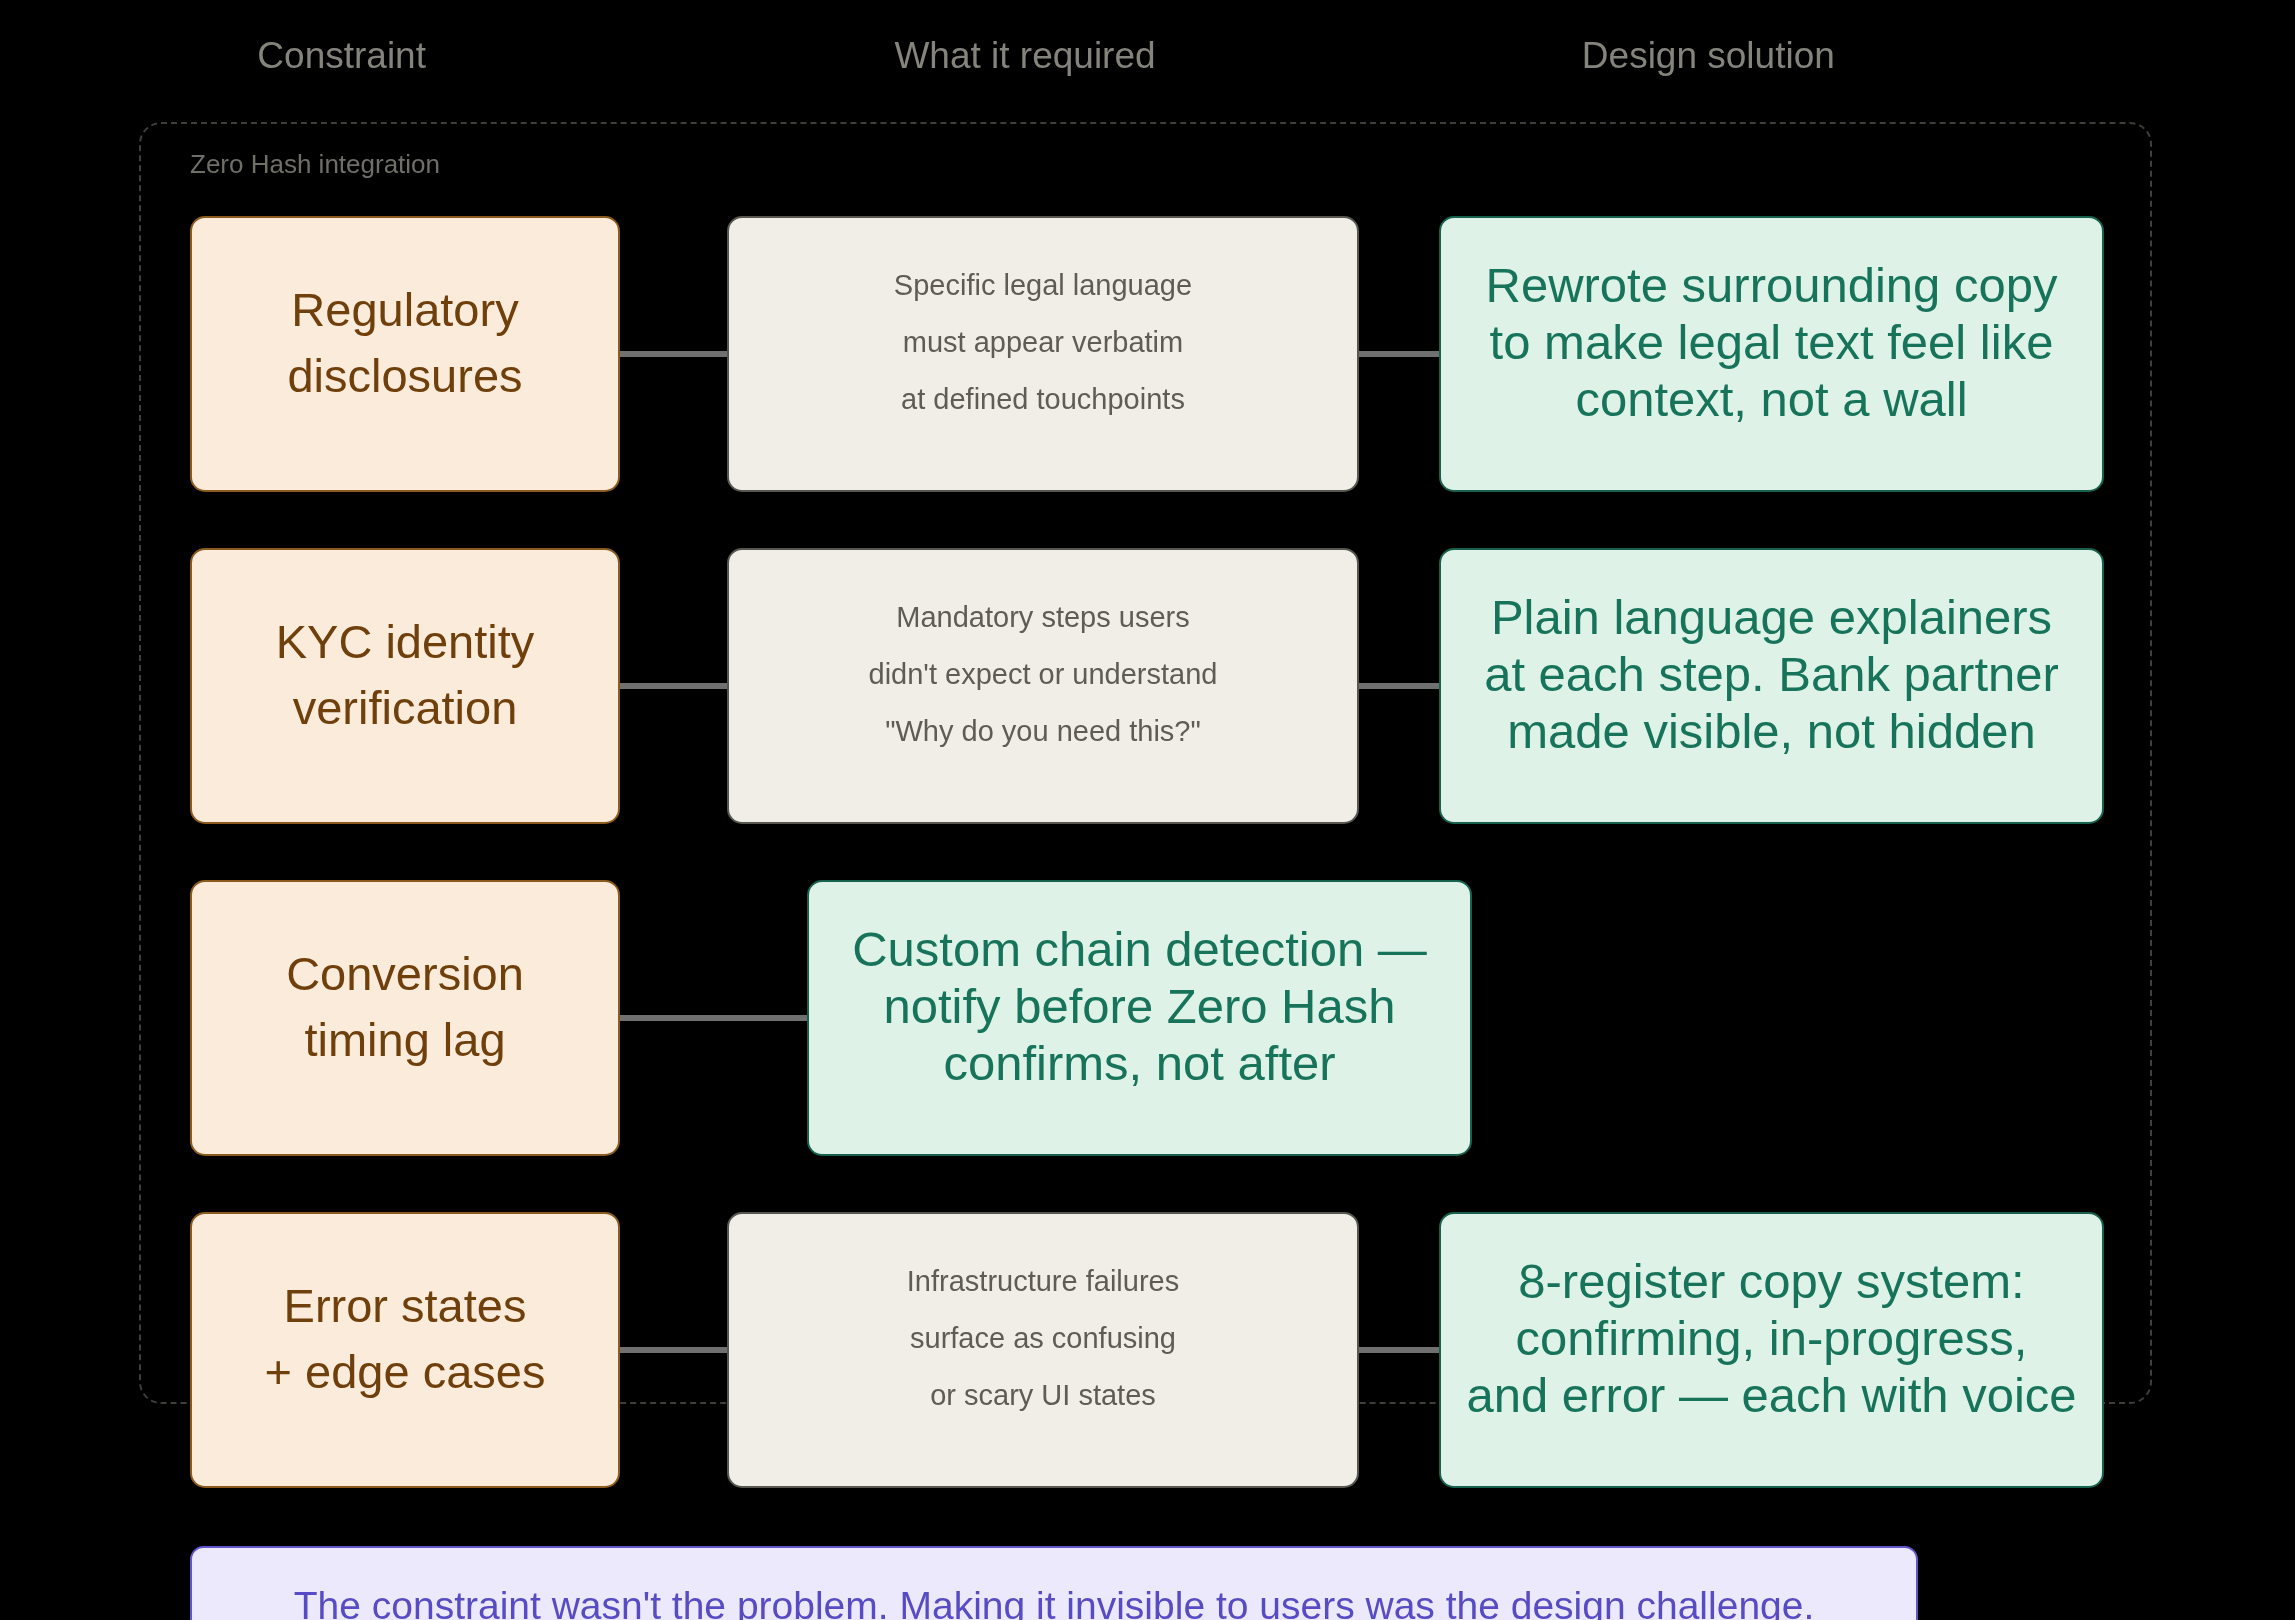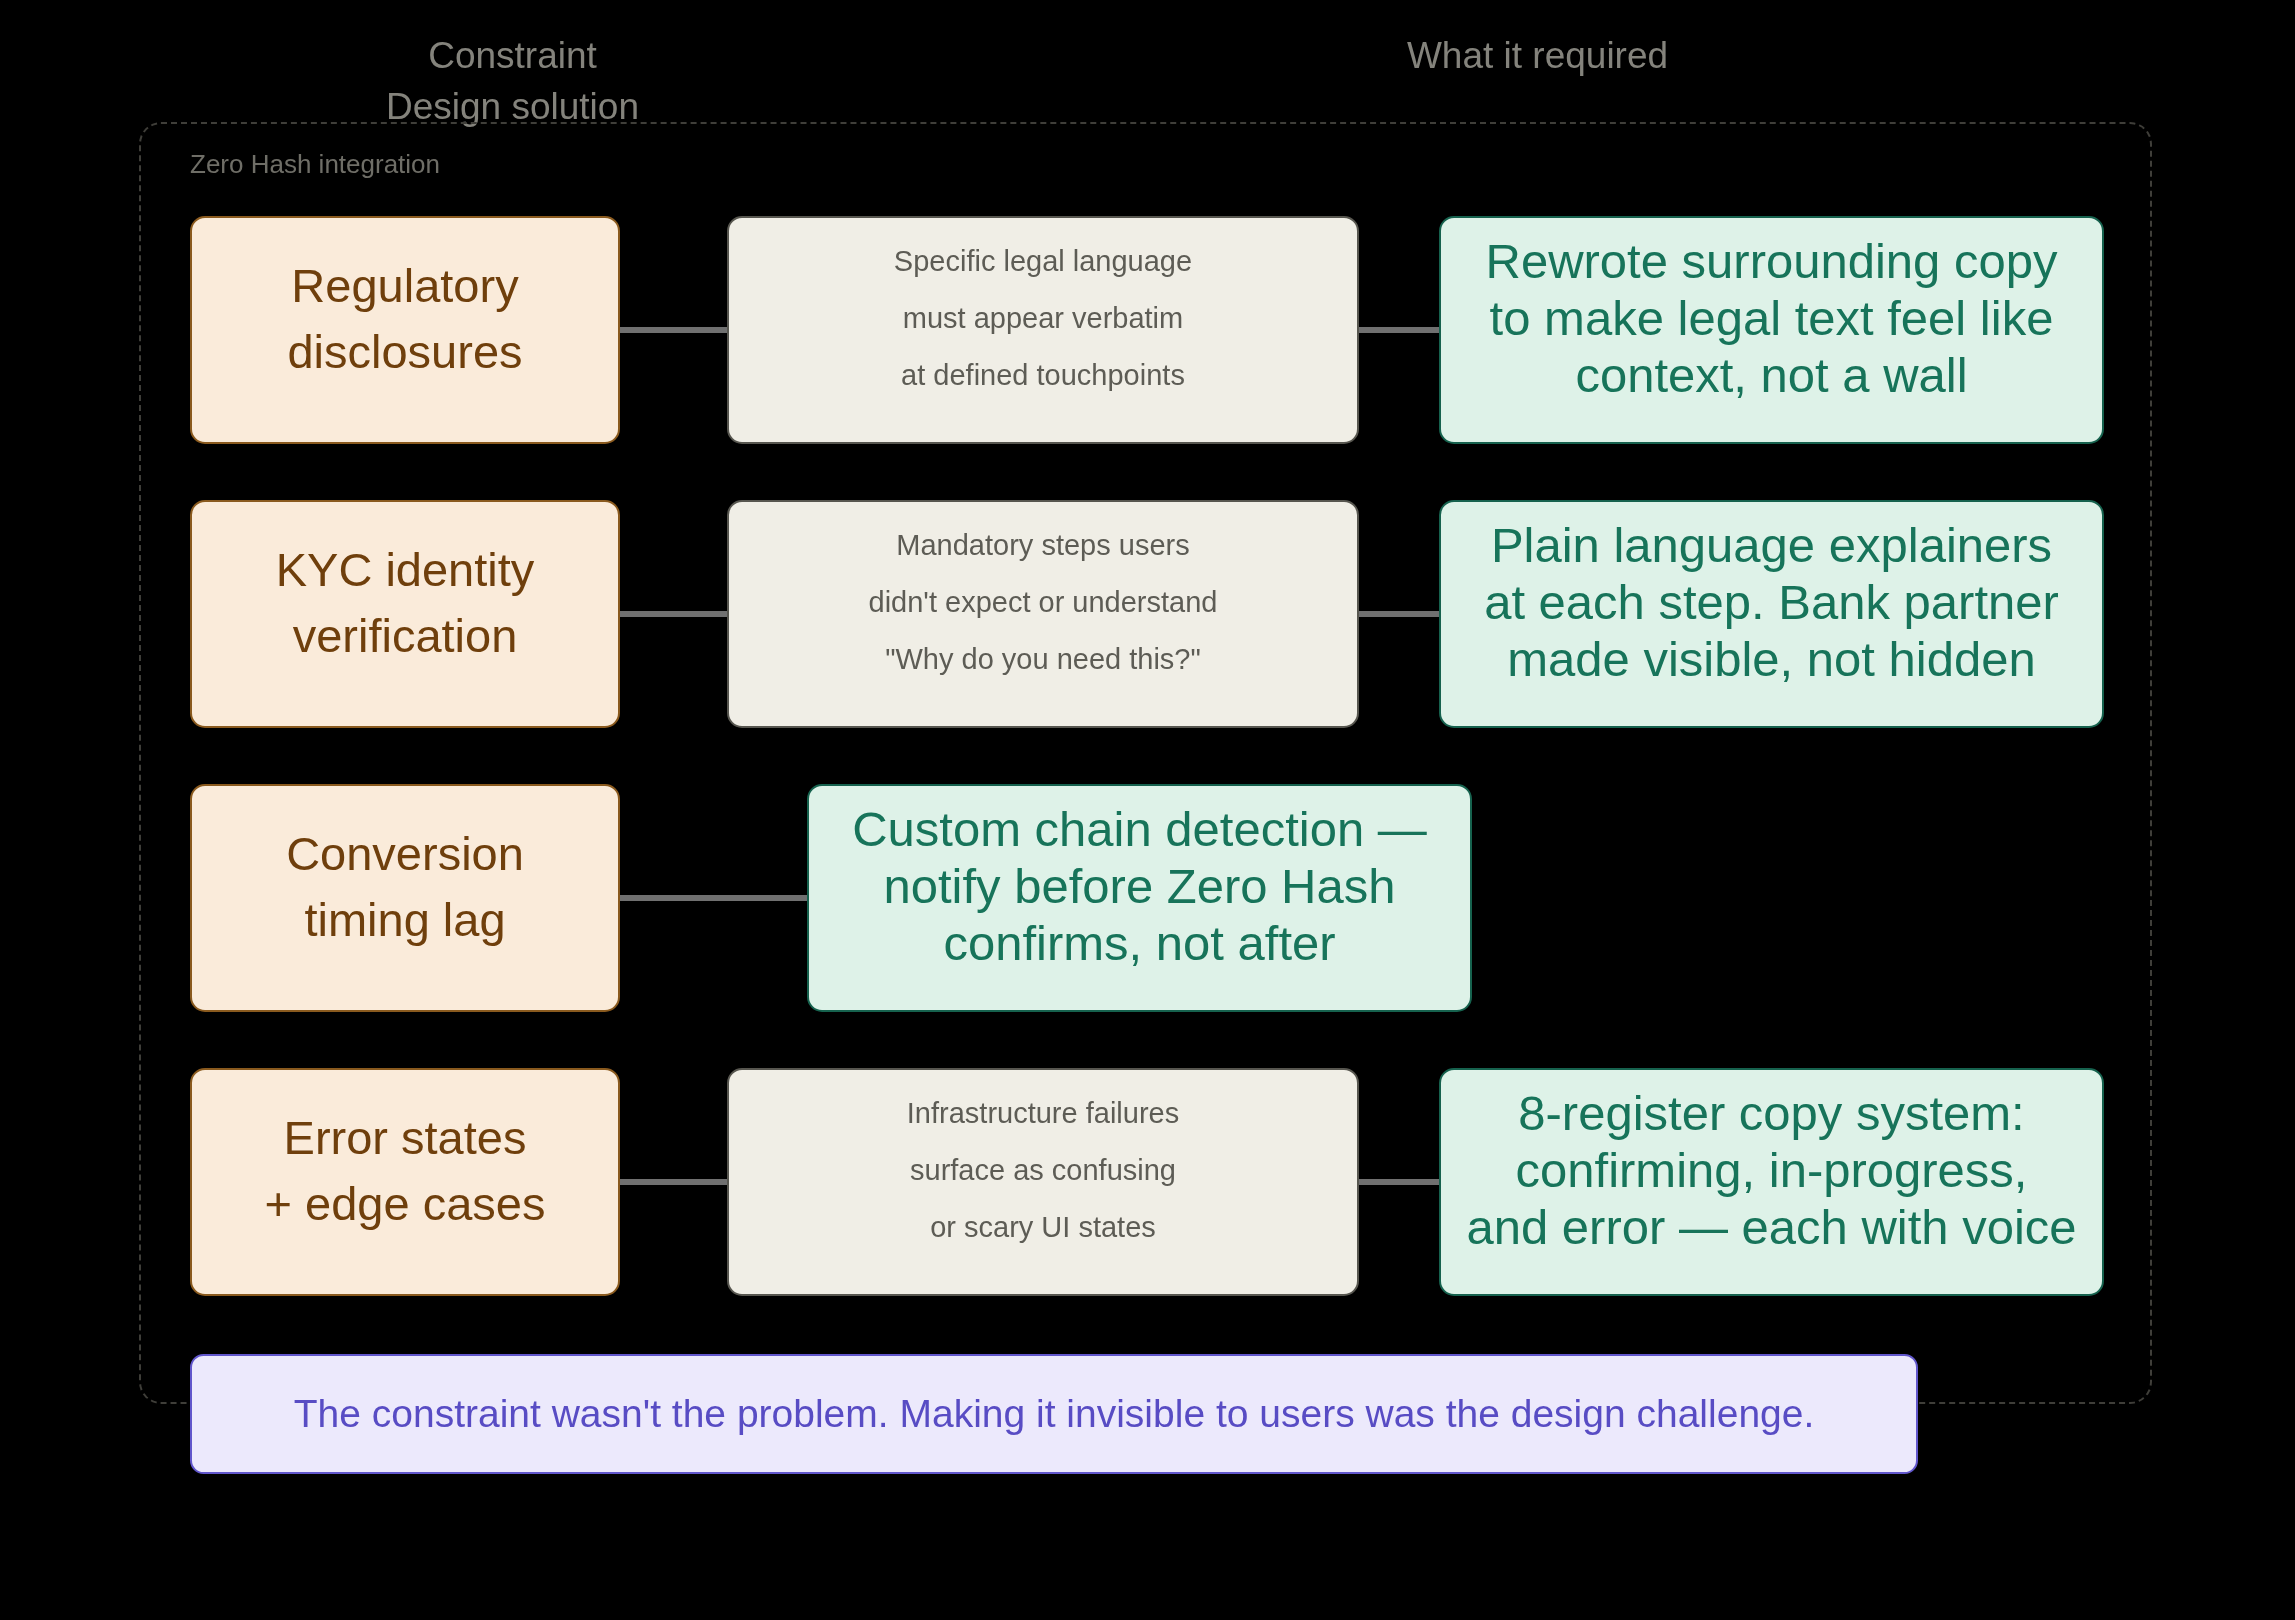--- a/index.html
+++ b/index.html
@@ -11,21 +11,21 @@
     font-family: "Liberation Sans", "DejaVu Sans", sans-serif;
     overflow: hidden;
   }
 
   
   .headers {
     position: absolute;
     top: 30px; left: 0;
     width: 2050px;
     display: grid;
-    grid-template-columns: 1fr 1fr;
+    grid-template-columns: 1fr 1fr 1fr;
   }
   .header-label {
     text-align: center;
     font-size: 37px;
     line-height: 51px;
     color: var(--header-text);
   }
 
   
   .dashed-frame {
@@ -45,21 +45,21 @@
   .group-label {
     font-size: 26px;
     line-height: 44px;
     color: var(--group-text);
     margin-bottom: 30px;
   }
 
   .row {
     display: flex;
     align-items: stretch;
-    height: 228px;
+    height: 276px;
     margin-bottom: 56px;
   }
 
   .box {
     box-sizing: border-box;
     border-radius: 15px;
     display: flex;
     align-items: center;
     justify-content: center;
     text-align: center;

